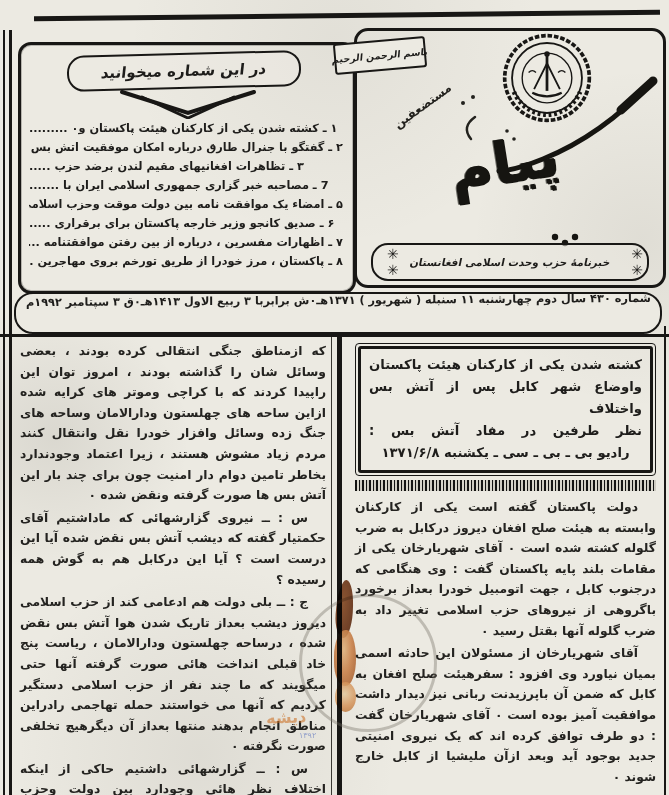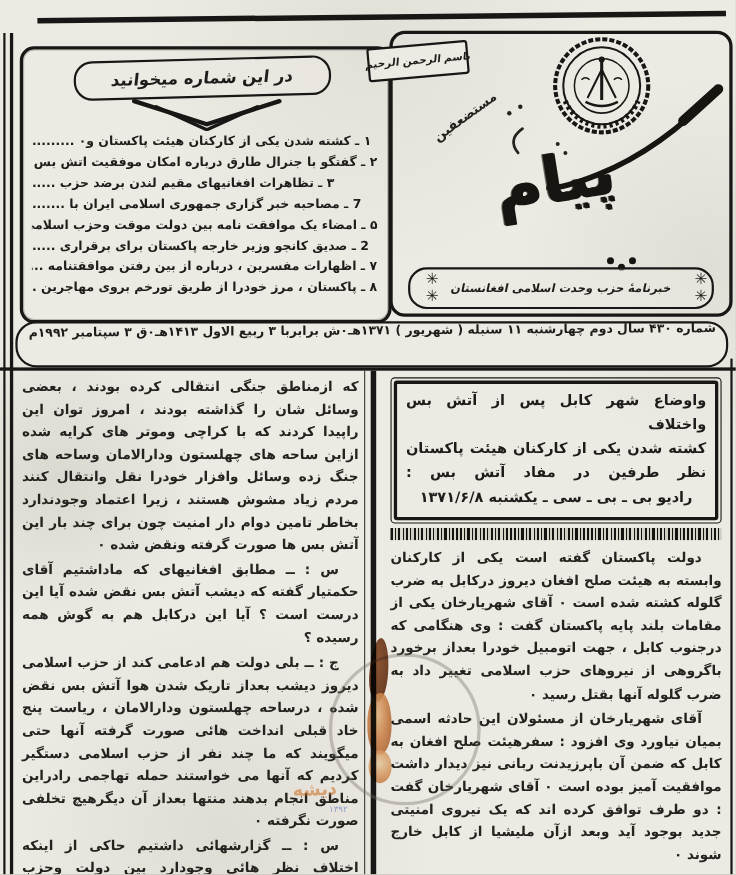--- a/index.html
+++ b/index.html
@@ -145,21 +145,21 @@
         <path d="M4 3 L70 24 L136 3" fill="none" stroke="#181715" stroke-width="4" stroke-linecap="round"></path>
         <path d="M24 8 L70 29 L116 8" fill="none" stroke="#181715" stroke-width="3" stroke-linecap="round"></path>
       </svg>
     </div>
     <div class="toc-list">
       <div class="toc-item">۱ ـ کشته شدن یکی از کارکنان هیئت پاکستان و۰ .........</div>
       <div class="toc-item">۲ ـ گفتگو با جنرال طارق درباره امکان موفقیت اتش بس ۰</div>
       <div class="toc-item">۳ ـ تظاهرات افغانیهای مقیم لندن برضد حزب .....</div>
       <div class="toc-item">7 ـ مصاحبه خبر گزاری جمهوری اسلامی ایران با .......</div>
       <div class="toc-item">۵ ـ امضاء یک موافقت نامه بین دولت موقت وحزب اسلامی ..</div>
-      <div class="toc-item">2 ـ صدیق کانجو وزیر خارجه پاکستان برای برقراری .....</div>
+      <div class="toc-item">۶ ـ صدیق کانجو وزیر خارجه پاکستان برای برقراری .....</div>
       <div class="toc-item">۷ ـ اظهارات مفسرین ، درباره از بین رفتن موافقتنامه ....</div>
       <div class="toc-item">۸ ـ پاکستان ، مرز خودرا از طریق تورخم بروی مهاجرین ...</div>
     </div>
   </div>
 
   <div class="bismillah">
     <span>باسم الرحمن الرحیم</span>
   </div>
 
   <div class="masthead">
@@ -197,34 +197,34 @@
     </div>
   </div>
 
   <div class="issue-bar">
     <span>شماره ۴۳۰ سال دوم چهارشنبه ۱۱ سنبله ( شهریور ) ۱۳۷۱هـ۰ش برابربا ۳ ربیع الاول ۱۴۱۳هـ۰ق  ۳ سپتامبر ۱۹۹۲م</span>
   </div>
 
   <div class="col col-right">
     <div class="headline-outer">
       <div class="headline-inner">
+        <div class="hl-line">کشته شدن یکی از کارکنان هیئت پاکستان</div>
         <div class="hl-line">واوضاع شهر کابل پس از آتش بس واختلاف</div>
-        <div class="hl-line">کشته شدن یکی از کارکنان هیئت پاکستان</div>
         <div class="hl-line">نظر طرفین در مفاد آتش بس :</div>
         <div class="hl-line centered">رادیو بی ـ بی ـ سی ـ یکشنبه ۱۳۷۱/۶/۸</div>
       </div>
     </div>
     <div class="hatch"></div>
     <p class="para">دولت پاکستان گفته است یکی از کارکنان وابسته به هیئت صلح افغان دیروز درکابل به ضرب گلوله کشته شده است ۰ آقای شهریارخان یکی از مقامات بلند پایه پاکستان گفت : وی هنگامی که درجنوب کابل ، جهت اتومبیل خودرا بعداز برخورد باگروهی از نیروهای حزب اسلامی تغییر داد به ضرب گلوله آنها بقتل رسید ۰</p>
     <p class="para">آقای شهریارخان از مسئولان این حادثه اسمی بمیان نیاورد وی افزود : سفرهیئت صلح افغان به کابل که ضمن آن باپرزیدنت ربانی نیز دیدار داشت موافقیت آمیز بوده است ۰ آقای شهریارخان گفت : دو طرف توافق کرده اند که یک نیروی امنیتی جدید بوجود آید وبعد ازآن ملیشیا از کابل خارج شوند ۰</p>
   </div>
 
   <div class="col col-left">
     <p class="para flush">که ازمناطق جنگی انتقالی کرده بودند ، بعضی وسائل شان را گذاشته بودند ، امروز توان این راپیدا کردند که با کراچی وموتر های کرایه شده ازاین ساحه های چهلستون ودارالامان وساحه های جنگ زده وسائل وافزار خودرا نقل وانتقال کنند مردم زیاد مشوش هستند ، زیرا اعتماد وجودندارد بخاطر تامین دوام دار امنیت چون برای چند بار این آتش بس ها صورت گرفته ونقض شده ۰</p>
-    <p class="para">س : ــ مطابق افغانیهای که ماداشتیم آقای حکمتیار گفته که دیشب آتش بس نقض شده آیا این درست است ؟ آیا این درکابل هم به گوش همه رسیده ؟</p>
+    <p class="para">س : ــ نیروی گزارشهائی که ماداشتیم آقای حکمتیار گفته که دیشب آتش بس نقض شده آیا این درست است ؟ آیا این درکابل هم به گوش همه رسیده ؟</p>
     <p class="para">ج : ــ بلی دولت هم ادعامی کند از حزب اسلامی دیروز دیشب بعداز تاریک شدن هوا آتش بس نقض شده ، درساحه چهلستون ودارالامان ، ریاست پنج خاد قبلی انداخت هائی صورت گرفته آنها حتی میگویند که ما چند نفر از حزب اسلامی دستگیر کردیم که آنها می خواستند حمله تهاجمی رادراین مناطق انجام بدهند منتها بعداز آن دیگرهیچ تخلفی صورت نگرفته ۰</p>
     <p class="para">س : ــ گزارشهائی داشتیم حاکی از اینکه اختلاف نظر هائی وجودارد بین دولت وحزب اسلامی آقای حکمتیار در مورد مفاد آتش بس آیا این درست است ؟</p>
 
   </div>
 
   <div class="wm-circle"></div>
   <div class="wm-flame">
     <div class="blob1"></div>
     <div class="blob2"></div>
     <div class="blob3"></div>

